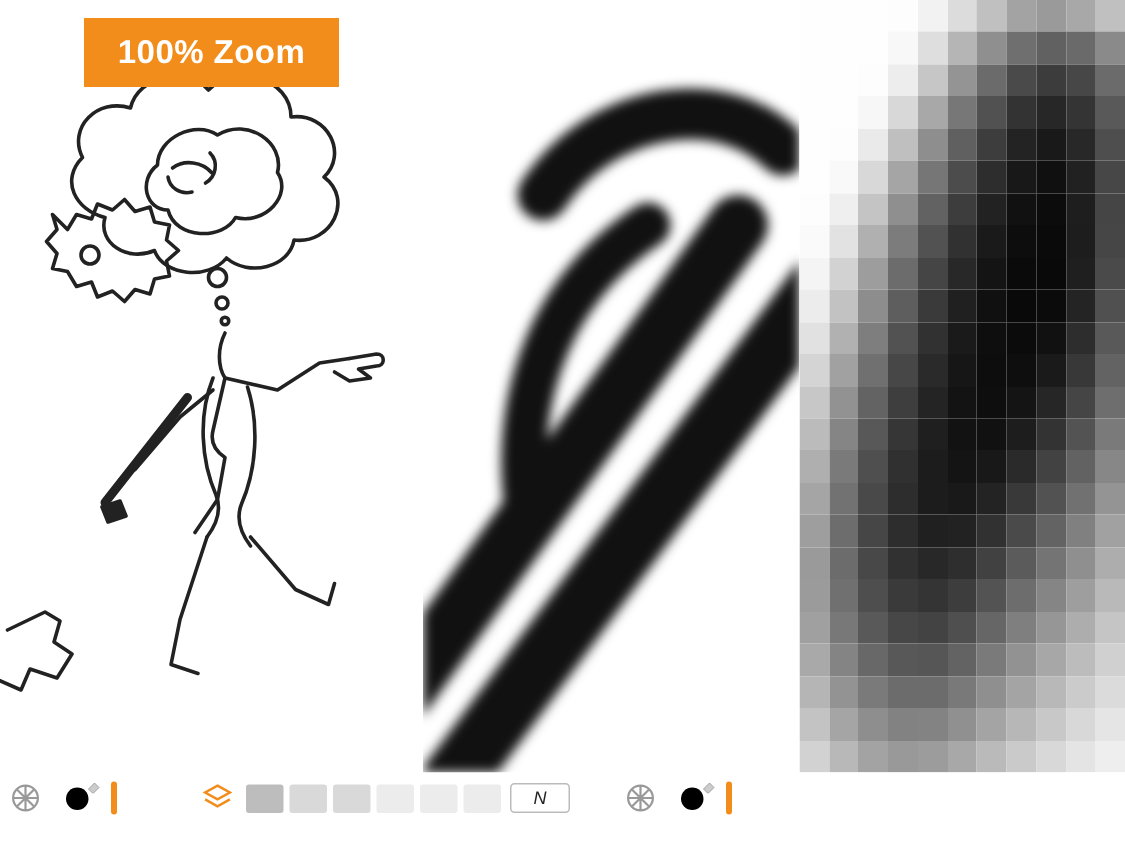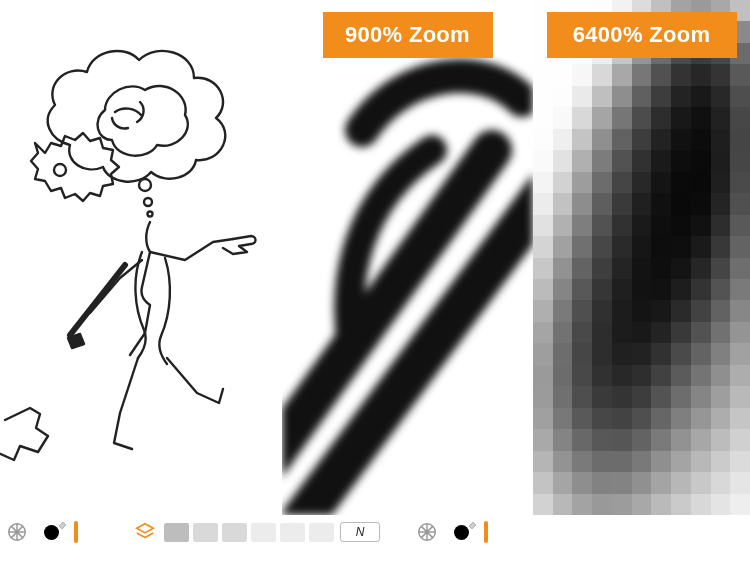--- a/index.html
+++ b/index.html
@@ -111,34 +111,34 @@
             <path d="M142 252 c-10 25 -8 55 2 78 c4 10 0 20 -6 28"></path>
             <path d="M165 258 c8 25 6 55 -4 78 c-4 10 0 20 6 28"></path>
 
             <path d="M138 358 l-18 55 l-6 30 l18 6"></path>
             <path d="M167 358 l30 35 l22 10 l4 -14"></path>
 
             <path d="M5 420 l25 -12 l10 6 l-4 14 l12 8 l-10 16 l-18 -6 l-6 14 l-18 -8"></path>
           </g>
         </svg>
       </div>
+      <div class="zoom-label">100% Zoom</div>
     </div>
 
     <div class="panel panel-2">
       <div class="blur-strokes">
         <svg viewBox="0 0 251 515">
           <g stroke="#111" stroke-linecap="round" fill="none">
             <path d="M-30 485 L210 150" stroke-width="40"></path>
             <path d="M20 520 L280 170" stroke-width="42"></path>
             <path d="M80 130 C120 70 200 60 240 100" stroke-width="34"></path>
             <path d="M70 345 C60 280 75 200 150 150" stroke-width="30"></path>
           </g>
         </svg>
       </div>
-      <div class="zoom-label">900% Zoom</div>
     </div>
 
     <div class="panel panel-3">
       <div class="pixels" id="pixel-grid" style="grid-template-columns: repeat(11, 1fr); grid-template-rows: repeat(24, 1fr);">
           <div style="background: rgb(254, 254, 254);"></div>
           <div style="background: rgb(254, 254, 254);"></div>
           <div style="background: rgb(254, 254, 254);"></div>
           <div style="background: rgb(253, 253, 253);"></div>
           <div style="background: rgb(242, 242, 242);"></div>
           <div style="background: rgb(220, 220, 220);"></div>
@@ -394,21 +394,20 @@
           <div style="background: rgb(163, 163, 163);"></div>
           <div style="background: rgb(153, 153, 153);"></div>
           <div style="background: rgb(156, 156, 156);"></div>
           <div style="background: rgb(168, 168, 168);"></div>
           <div style="background: rgb(186, 186, 186);"></div>
           <div style="background: rgb(202, 202, 202);"></div>
           <div style="background: rgb(216, 216, 216);"></div>
           <div style="background: rgb(228, 228, 228);"></div>
           <div style="background: rgb(238, 238, 238);"></div>
         </div>
-      <div class="zoom-label">6400% Zoom</div>
     </div>
 
   </div>
 
   <div class="toolbar">
 
     <div class="tb-left">
       <span class="icon icon-brush">
         <svg viewBox="0 0 24 24" fill="none" stroke="currentColor" stroke-width="1.6">
           <circle cx="12" cy="12" r="9"></circle>

